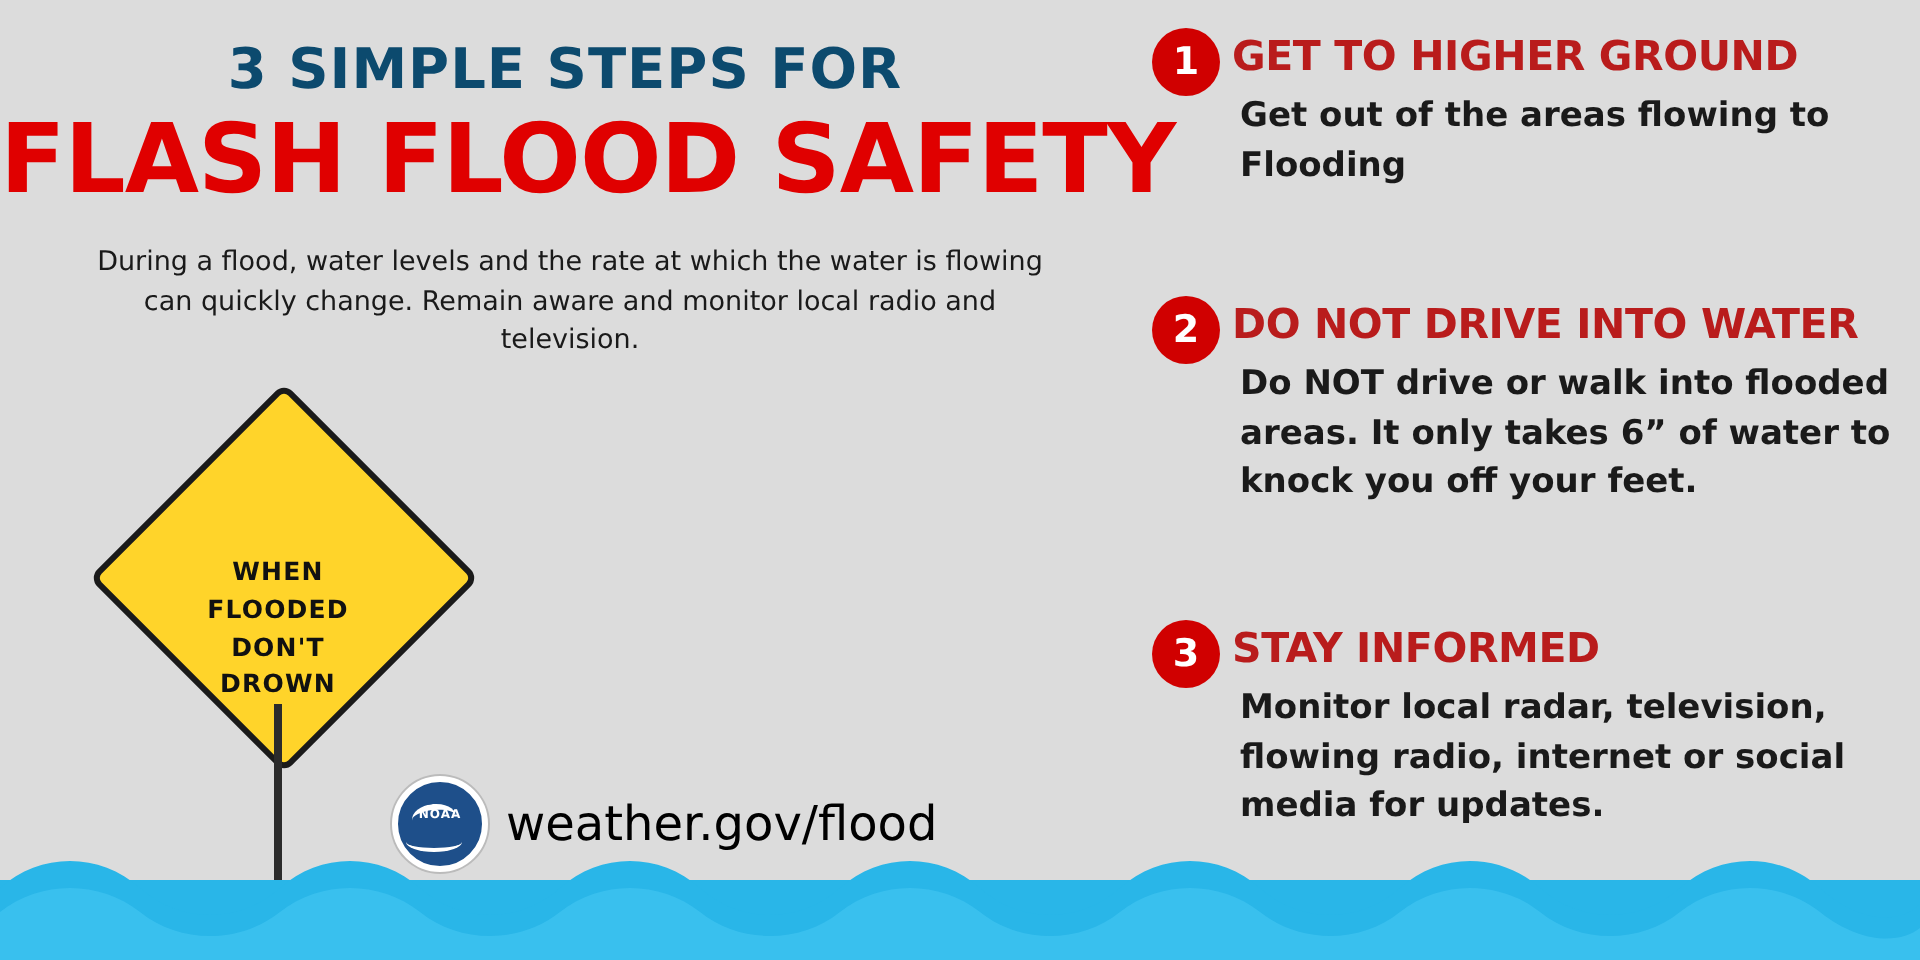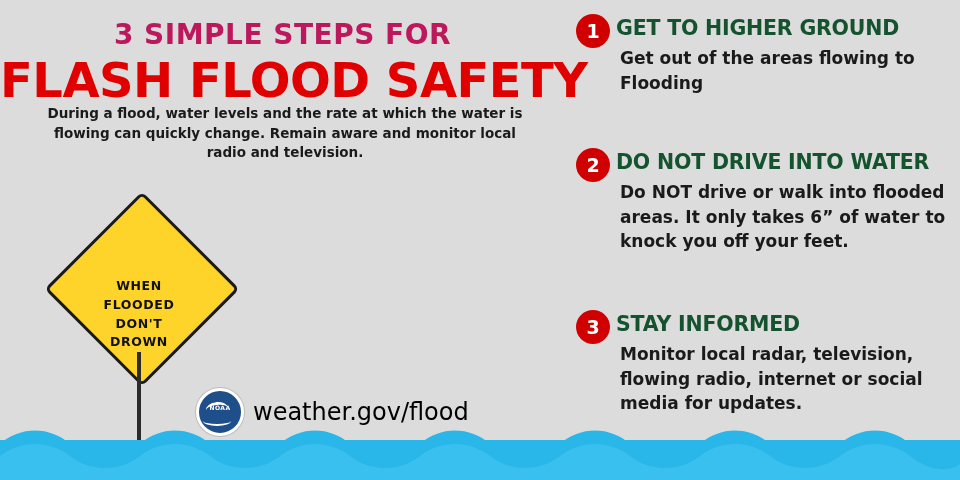--- a/index.html
+++ b/index.html
@@ -31,44 +31,44 @@
   }
   .headline-small {
     position: absolute;
     top: 18px;
     left: 0;
     width: 565px;
     text-align: center;
     font-size: 28px;
     font-weight: bold;
     letter-spacing: 0.5px;
-    color: #be185d;
+    color: #0c4a6e;
     font-family: "DejaVu Sans", sans-serif;
   }
   .headline-big {
     position: absolute;
     top: 52px;
     left: 0;
     width: 565px;
     text-align: right;
     font-size: 48px;
     font-weight: bold;
     letter-spacing: -0.5px;
     color: #e00000;
     font-family: "DejaVu Sans", sans-serif;
     white-space: nowrap;
   }
   .intro {
     position: absolute;
-    top: 104px;
+    top: 122px;
     left: 45px;
     width: 480px;
     text-align: center;
     font-size: 13.5px;
-    font-weight: bold;
+    font-weight: normal;
     line-height: 1.45;
     color: #1a1a1a;
   }
 
   
   .sign-wrap {
     position: absolute;
     left: 55px;
     top: 212px;
     width: 190px;
@@ -199,21 +199,21 @@
     align-items: center;
     justify-content: center;
   }
   .step-title {
     position: absolute;
     left: 44px;
     top: 2px;
     width: 344px;
     font-size: 20.5px;
     font-weight: bold;
-    color: #14532d;
+    color: #b91c1c;
     letter-spacing: -0.2px;
     white-space: nowrap;
   }
   .step-body {
     position: absolute;
     left: 48px;
     top: 32px;
     width: 340px;
     font-size: 17px;
     font-weight: bold;

